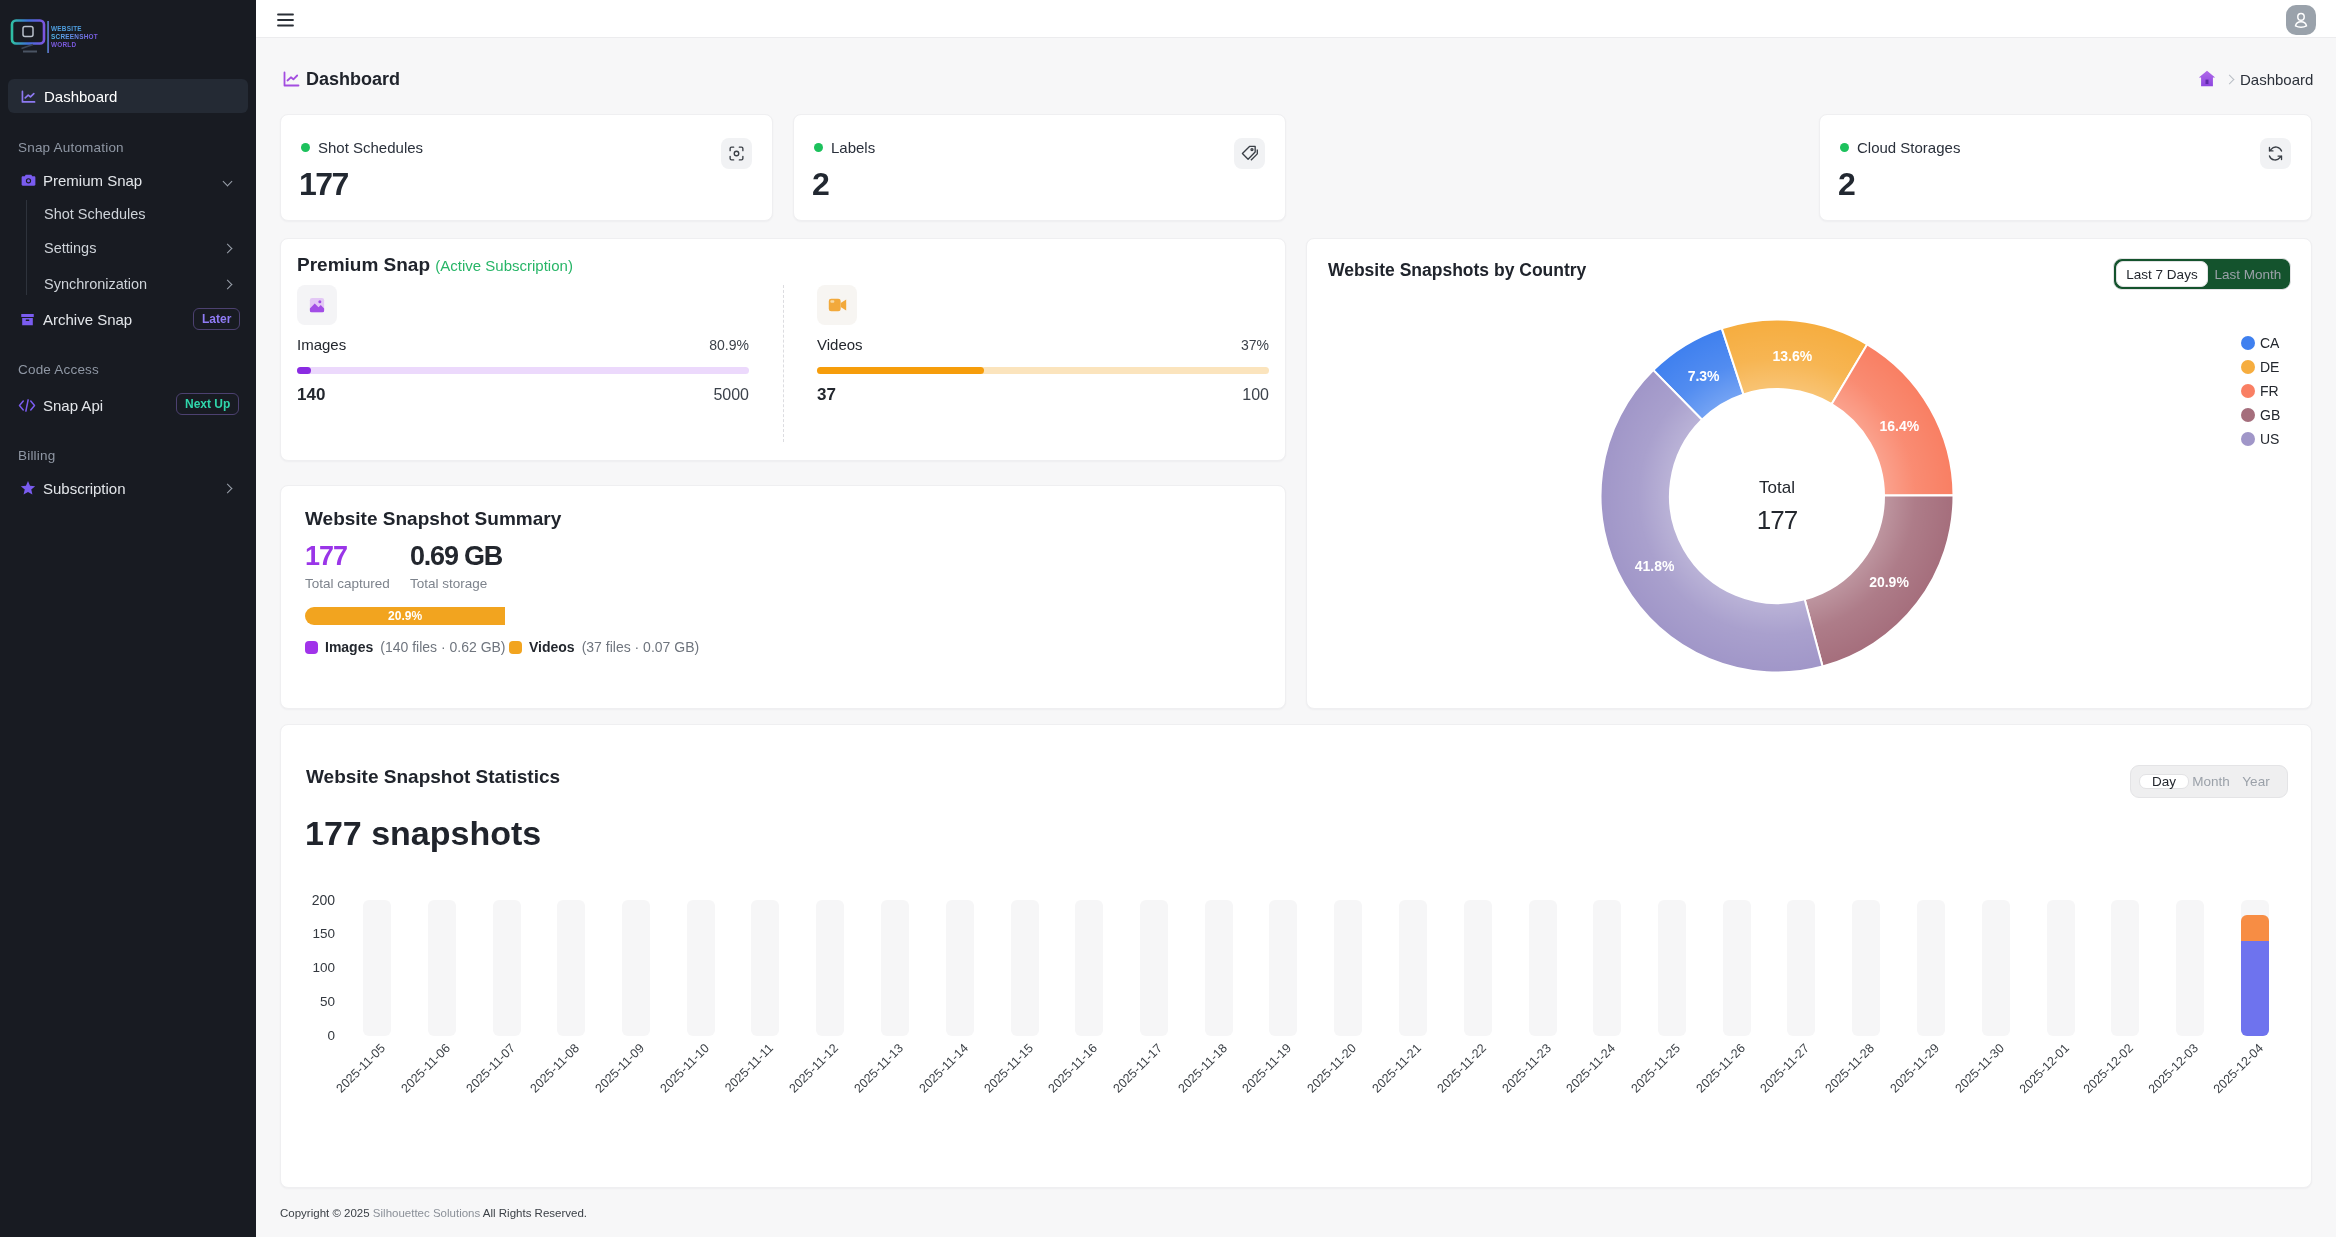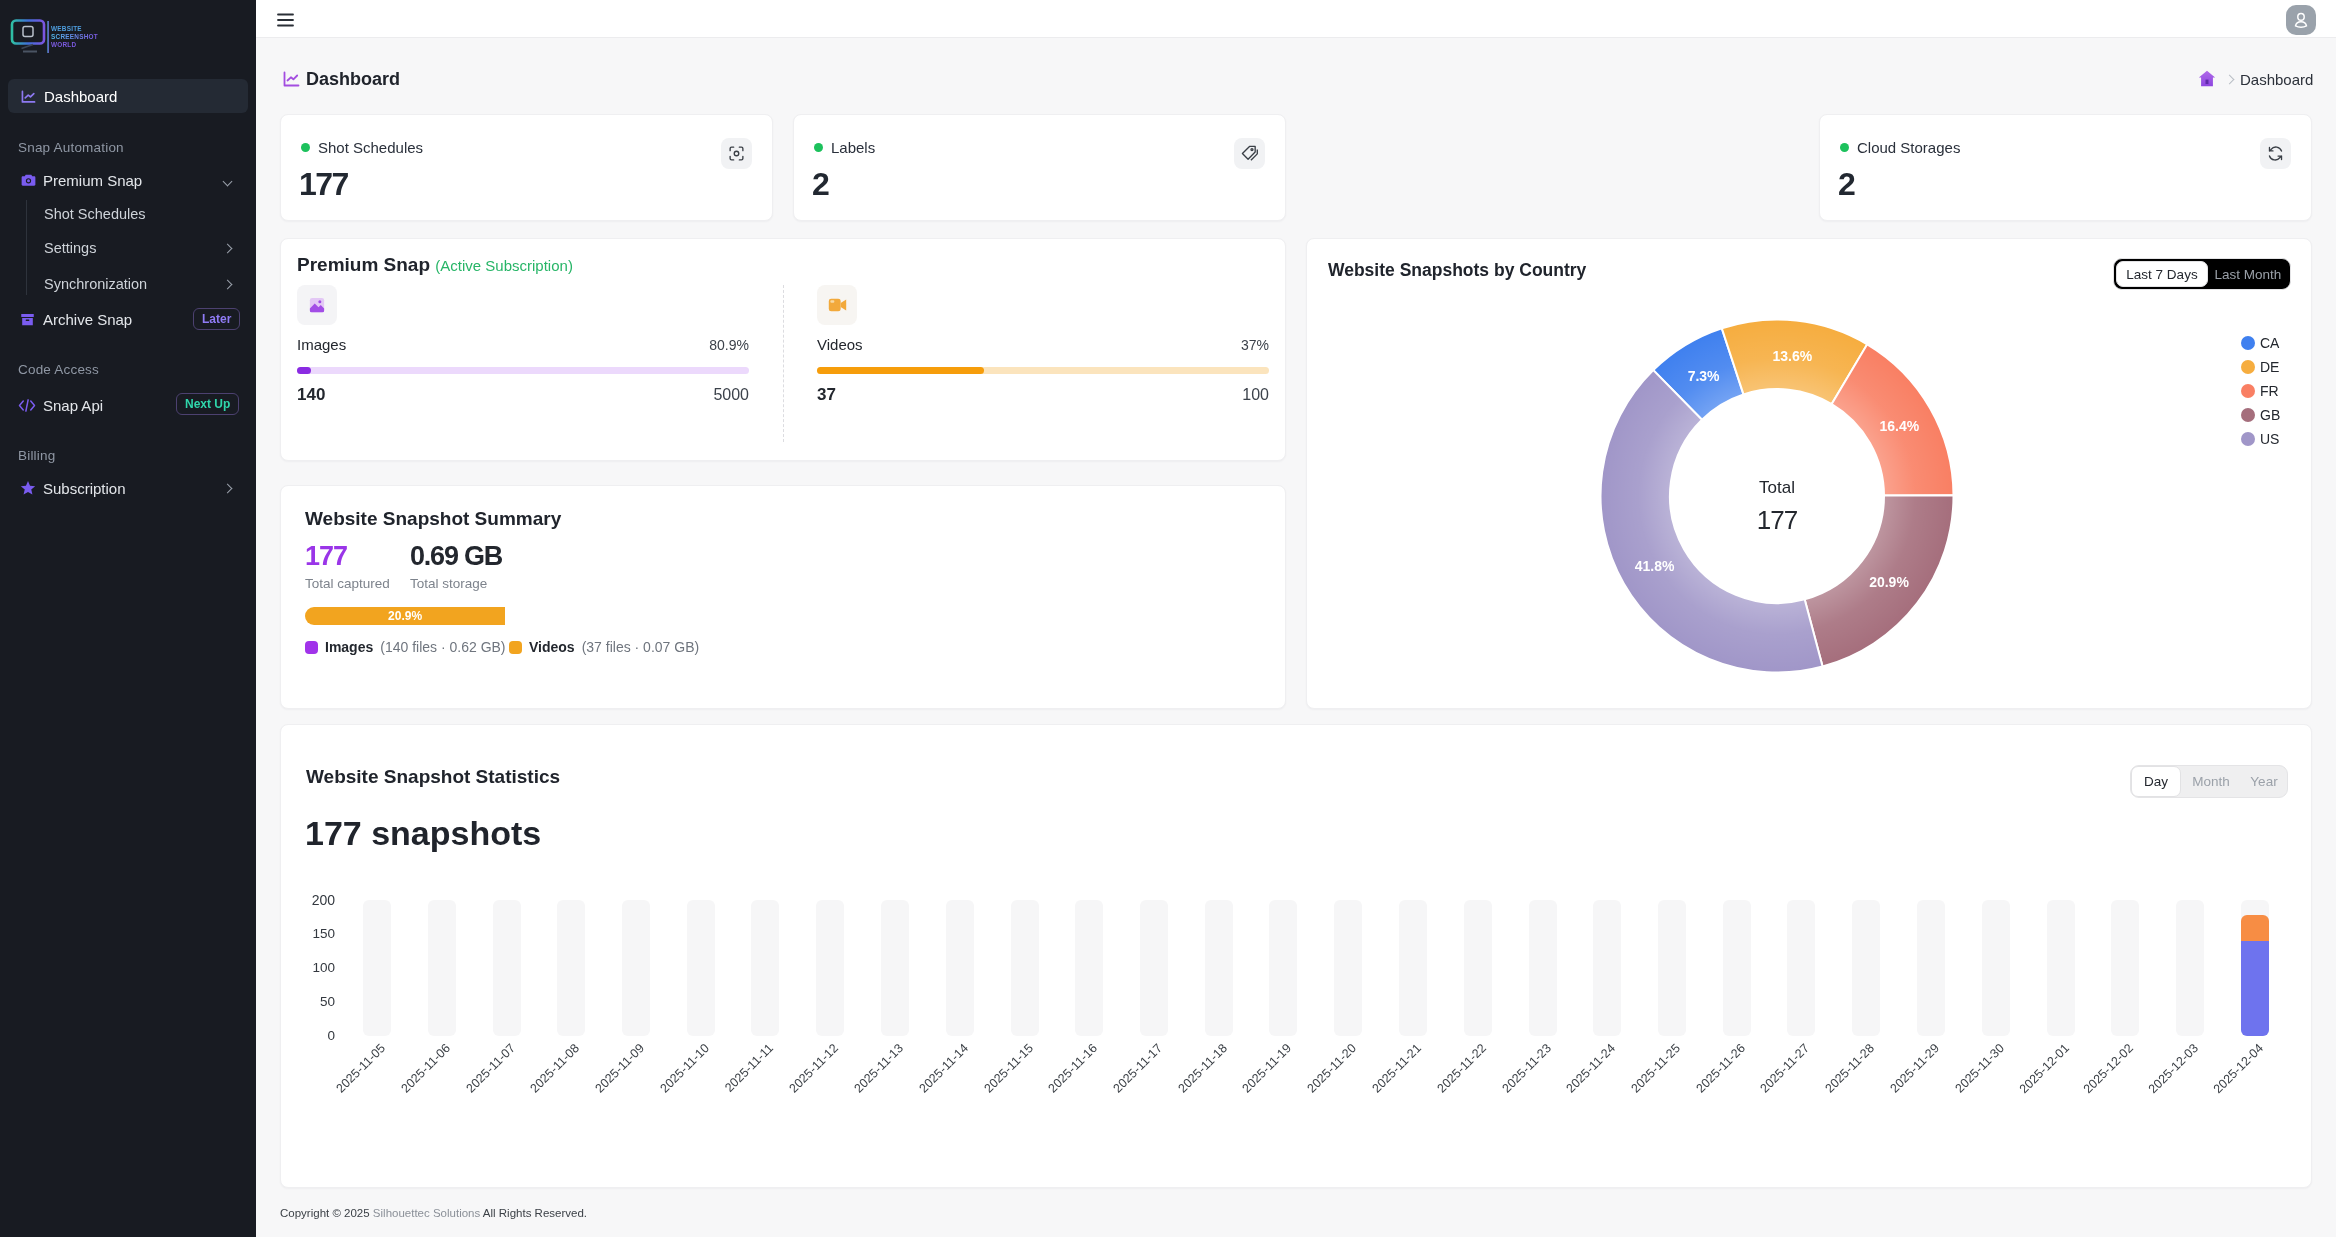--- a/index.html
+++ b/index.html
@@ -215,21 +215,21 @@
     </div>
     <div class="abs" style="left:24px;top:153px;font-size:14px;color:#6f757e;display:flex;align-items:center;gap:7px">
       <span style="width:13px;height:13px;border-radius:4px;background:#a133ea"></span><b style="color:#23272e">Images</b> (140 files · 0.62 GB)
     </div>
     <div class="abs" style="left:228px;top:153px;font-size:14px;color:#6f757e;display:flex;align-items:center;gap:7px">
       <span style="width:13px;height:13px;border-radius:4px;background:#f2a41f"></span><b style="color:#23272e">Videos</b> (37 files · 0.07 GB)
     </div>
   </div>
   <div class="card" style="left:1306px;top:238px;width:1006px;height:471px">
     <div class="abs" style="left:21px;top:21px;font-size:17.5px;font-weight:bold;color:#20242c">Website Snapshots by Country</div>
-    <div class="abs" style="left:806px;top:19px;width:178px;height:32px;background:#000000;border:1px solid #e4e4e6;border-radius:9px;display:flex;padding:2px">
+    <div class="abs" style="left:806px;top:19px;width:178px;height:32px;background:#14532d;border:1px solid #e4e4e6;border-radius:9px;display:flex;padding:2px">
       <div style="flex:0 0 92px;background:#fff;border:1px solid #e2e2e4;border-radius:7px;display:flex;align-items:center;justify-content:center;font-size:13.5px;color:#23272e">Last 7 Days</div>
       <div style="flex:1;display:flex;align-items:center;justify-content:center;font-size:13.5px;color:#9ba1a9">Last Month</div>
     </div>
     <svg class="abs" style="left:0;top:0" width="1006" height="471" viewBox="0 0 1006 471">
       <defs>
           <radialGradient id="shine" cx="470" cy="257" r="177" gradientUnits="userSpaceOnUse">
         <stop offset="0.60" stop-color="#ffffff" stop-opacity="0.28"></stop>
         <stop offset="0.78" stop-color="#ffffff" stop-opacity="0.10"></stop>
         <stop offset="1" stop-color="#ffffff" stop-opacity="0"></stop>
       </radialGradient>
@@ -258,21 +258,21 @@
           <text x="953" y="157">FR</text>
         <circle cx="941" cy="176" r="7" fill="#a56e7c"></circle>
           <text x="953" y="181">GB</text>
         <circle cx="941" cy="200" r="7" fill="#a096c8"></circle>
           <text x="953" y="205">US</text>
       </g>
     </svg>
   </div>
   <div class="card" style="left:280px;top:724px;width:2032px;height:464px">
     <div class="abs" style="left:25px;top:41px;font-size:19px;font-weight:bold;color:#20242c">Website Snapshot Statistics</div>
-    <div class="abs" style="left:1849px;top:40px;width:158px;height:33px;background:#efeff0;border:1px solid #e4e4e6;border-radius:9px;display:flex;padding:0">
+    <div class="abs" style="left:1849px;top:40px;width:158px;height:33px;background:#efeff0;border:1px solid #e4e4e6;border-radius:9px;display:flex;padding:8px">
       <div style="flex:0 0 50px;background:#fff;border:1px solid #e2e2e4;border-radius:7px;display:flex;align-items:center;justify-content:center;font-size:13.5px;color:#23272e">Day</div>
       <div style="flex:1;display:flex;align-items:center;justify-content:center;font-size:13.5px;color:#9ba1a9">Month</div>
       <div style="flex:0 0 46px;display:flex;align-items:center;justify-content:center;font-size:13.5px;color:#9ba1a9">Year</div>
     </div>
     <div class="abs" style="left:24px;top:89px;font-size:34px;font-weight:bold;color:#20242c">177 snapshots</div>
     <div class="abs" style="left:0px;top:167px;width:54px;text-align:right;font-size:14px;color:#33383f">200</div>
     <div class="abs" style="left:0px;top:201px;width:54px;text-align:right;font-size:13.5px;color:#33383f">150</div>
     <div class="abs" style="left:0px;top:235px;width:54px;text-align:right;font-size:13.5px;color:#33383f">100</div>
     <div class="abs" style="left:0px;top:269px;width:54px;text-align:right;font-size:13.5px;color:#33383f">50</div>
     <div class="abs" style="left:0px;top:303px;width:54px;text-align:right;font-size:13.5px;color:#33383f">0</div>

